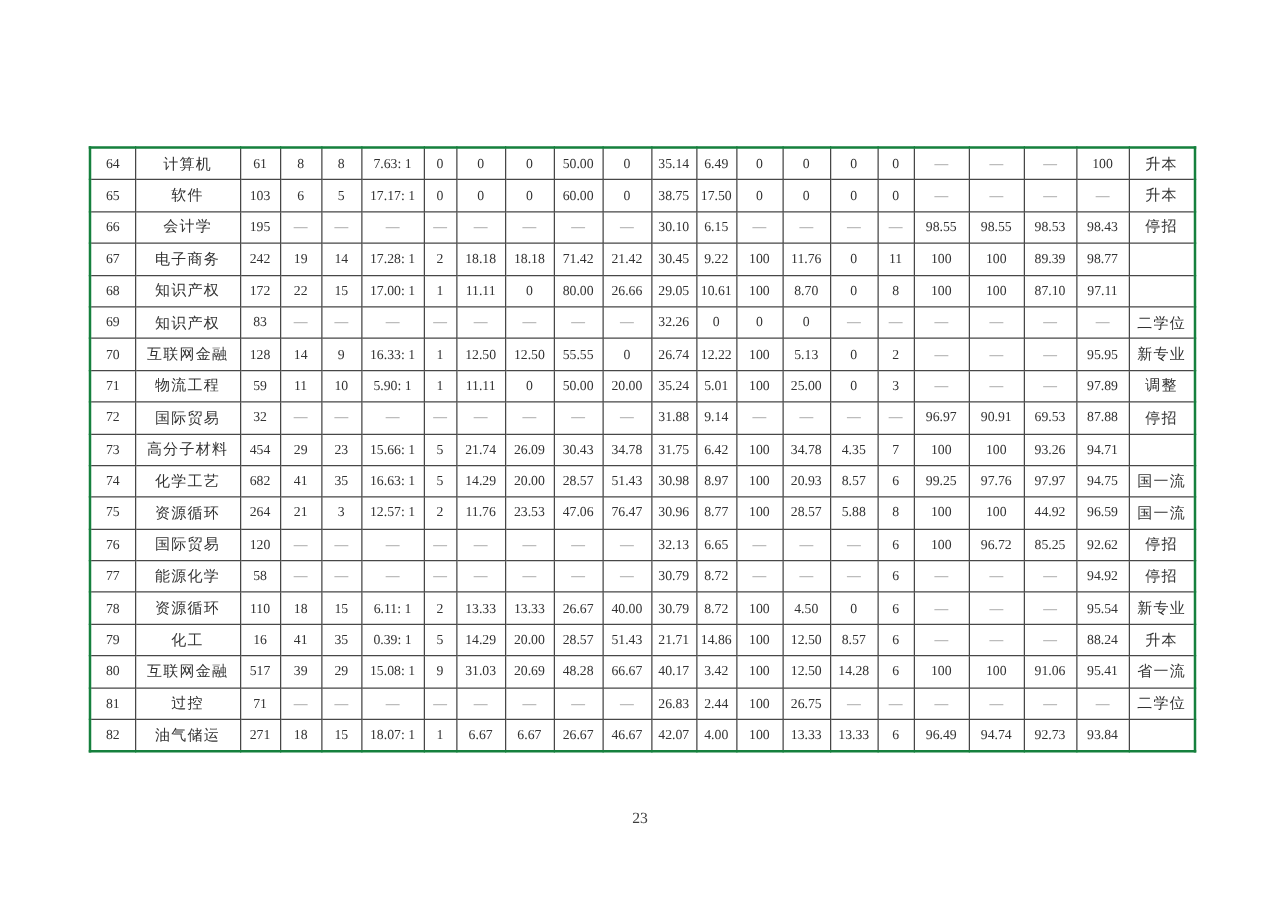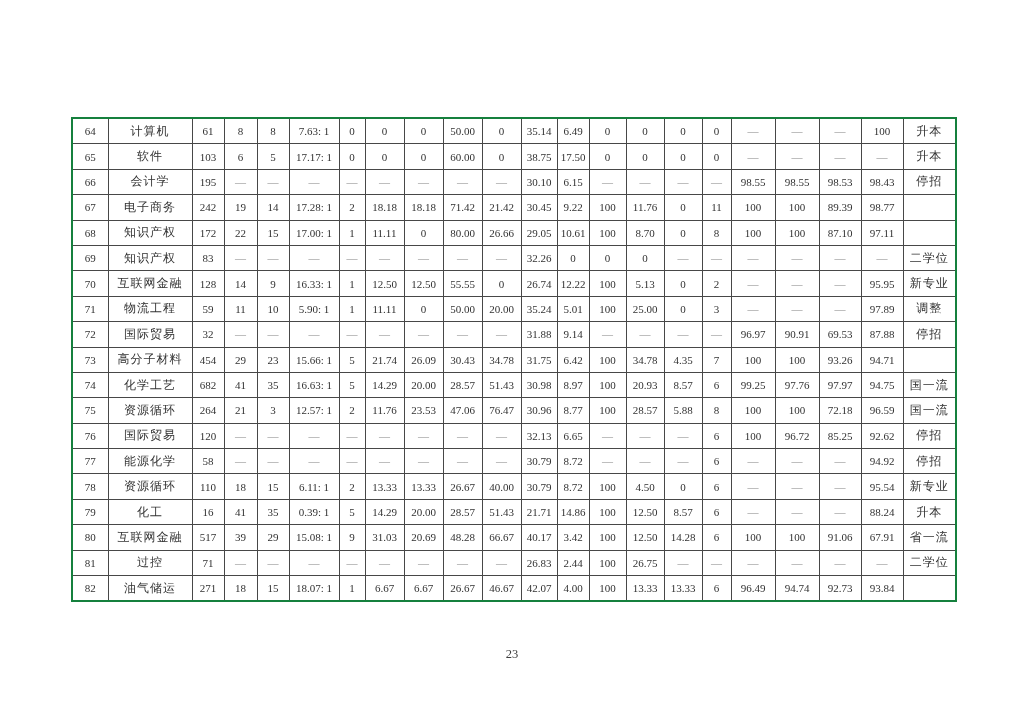--- a/index.html
+++ b/index.html
@@ -360,21 +360,21 @@
           <td>47.06</td>
           <td>76.47</td>
           <td>30.96</td>
           <td>8.77</td>
           <td>100</td>
           <td>28.57</td>
           <td>5.88</td>
           <td>8</td>
           <td>100</td>
           <td>100</td>
-          <td>72.18</td>
+          <td>44.92</td>
           <td>96.59</td>
           <td class="cn">国一流</td>
         </tr>
         <tr>
           <td>76</td>
           <td class="cn">国际贸易</td>
           <td>120</td>
           <td class="dash">—</td>
           <td class="dash">—</td>
           <td class="dash">—</td>
@@ -481,21 +481,21 @@
           <td>66.67</td>
           <td>40.17</td>
           <td>3.42</td>
           <td>100</td>
           <td>12.50</td>
           <td>14.28</td>
           <td>6</td>
           <td>100</td>
           <td>100</td>
           <td>91.06</td>
-          <td>67.91</td>
+          <td>95.41</td>
           <td class="cn">省一流</td>
         </tr>
         <tr>
           <td>81</td>
           <td class="cn">过控</td>
           <td>71</td>
           <td class="dash">—</td>
           <td class="dash">—</td>
           <td class="dash">—</td>
           <td class="dash">—</td>

